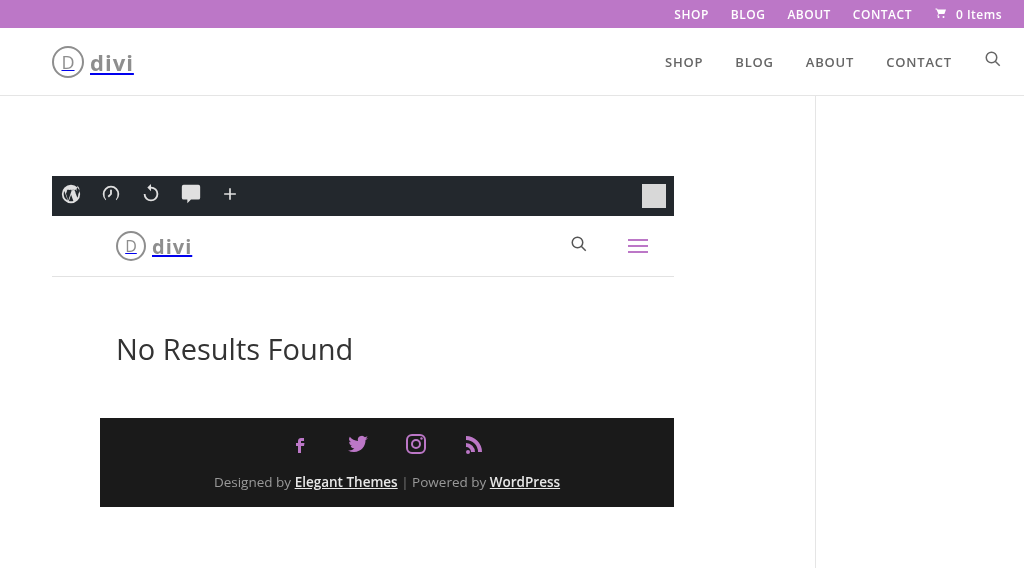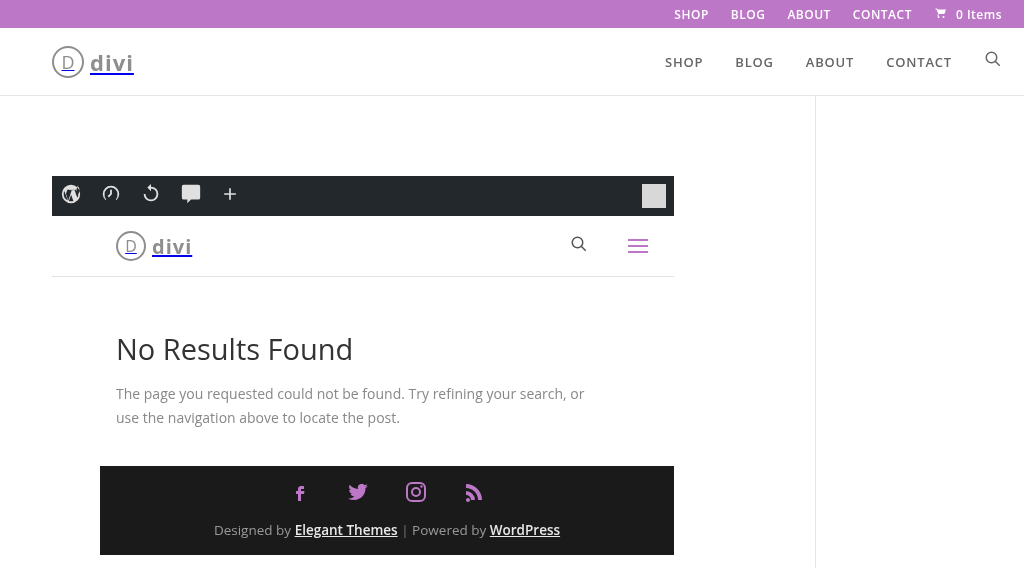--- a/index.html
+++ b/index.html
@@ -140,21 +140,20 @@
         <span class="hamburger">
           <span></span>
             <span></span>
             <span></span>
         </span>
       </div>
       <div class="preview-hr"></div>
 
       <div class="preview-content">
         <h1>No Results Found</h1>
-        <p>The page you requested could not be found. Try refining your search, or use the navigation above to locate the post.</p>
       </div>
 
       <div class="preview-footer">
         <div class="social-row">
           <a href="#"><svg viewBox="0 0 24 24">
                 <path d="M13 9h3V6h-3c-1.7 0-3 1.3-3 3v2H8v3h2v7h3v-7h3l.5-3H13V9z"></path>
               </svg></a>
           <a href="#"><svg viewBox="0 0 24 24">
                 <path d="M22 5.9a8 8 0 01-2.3.6 4 4 0 001.8-2.2 8 8 0 01-2.6 1A4 4 0 0012 9a11.3 11.3 0 01-8.2-4.2 4 4 0 001.2 5.4 4 4 0 01-1.8-.5 4 4 0 003.2 4 4 4 0 01-1.8.1 4 4 0 003.8 2.8A8 8 0 012 18.4 11.3 11.3 0 008.1 20c7.4 0 11.4-6.1 11.4-11.4v-.5A8 8 0 0022 5.9z"></path>
               </svg></a>

